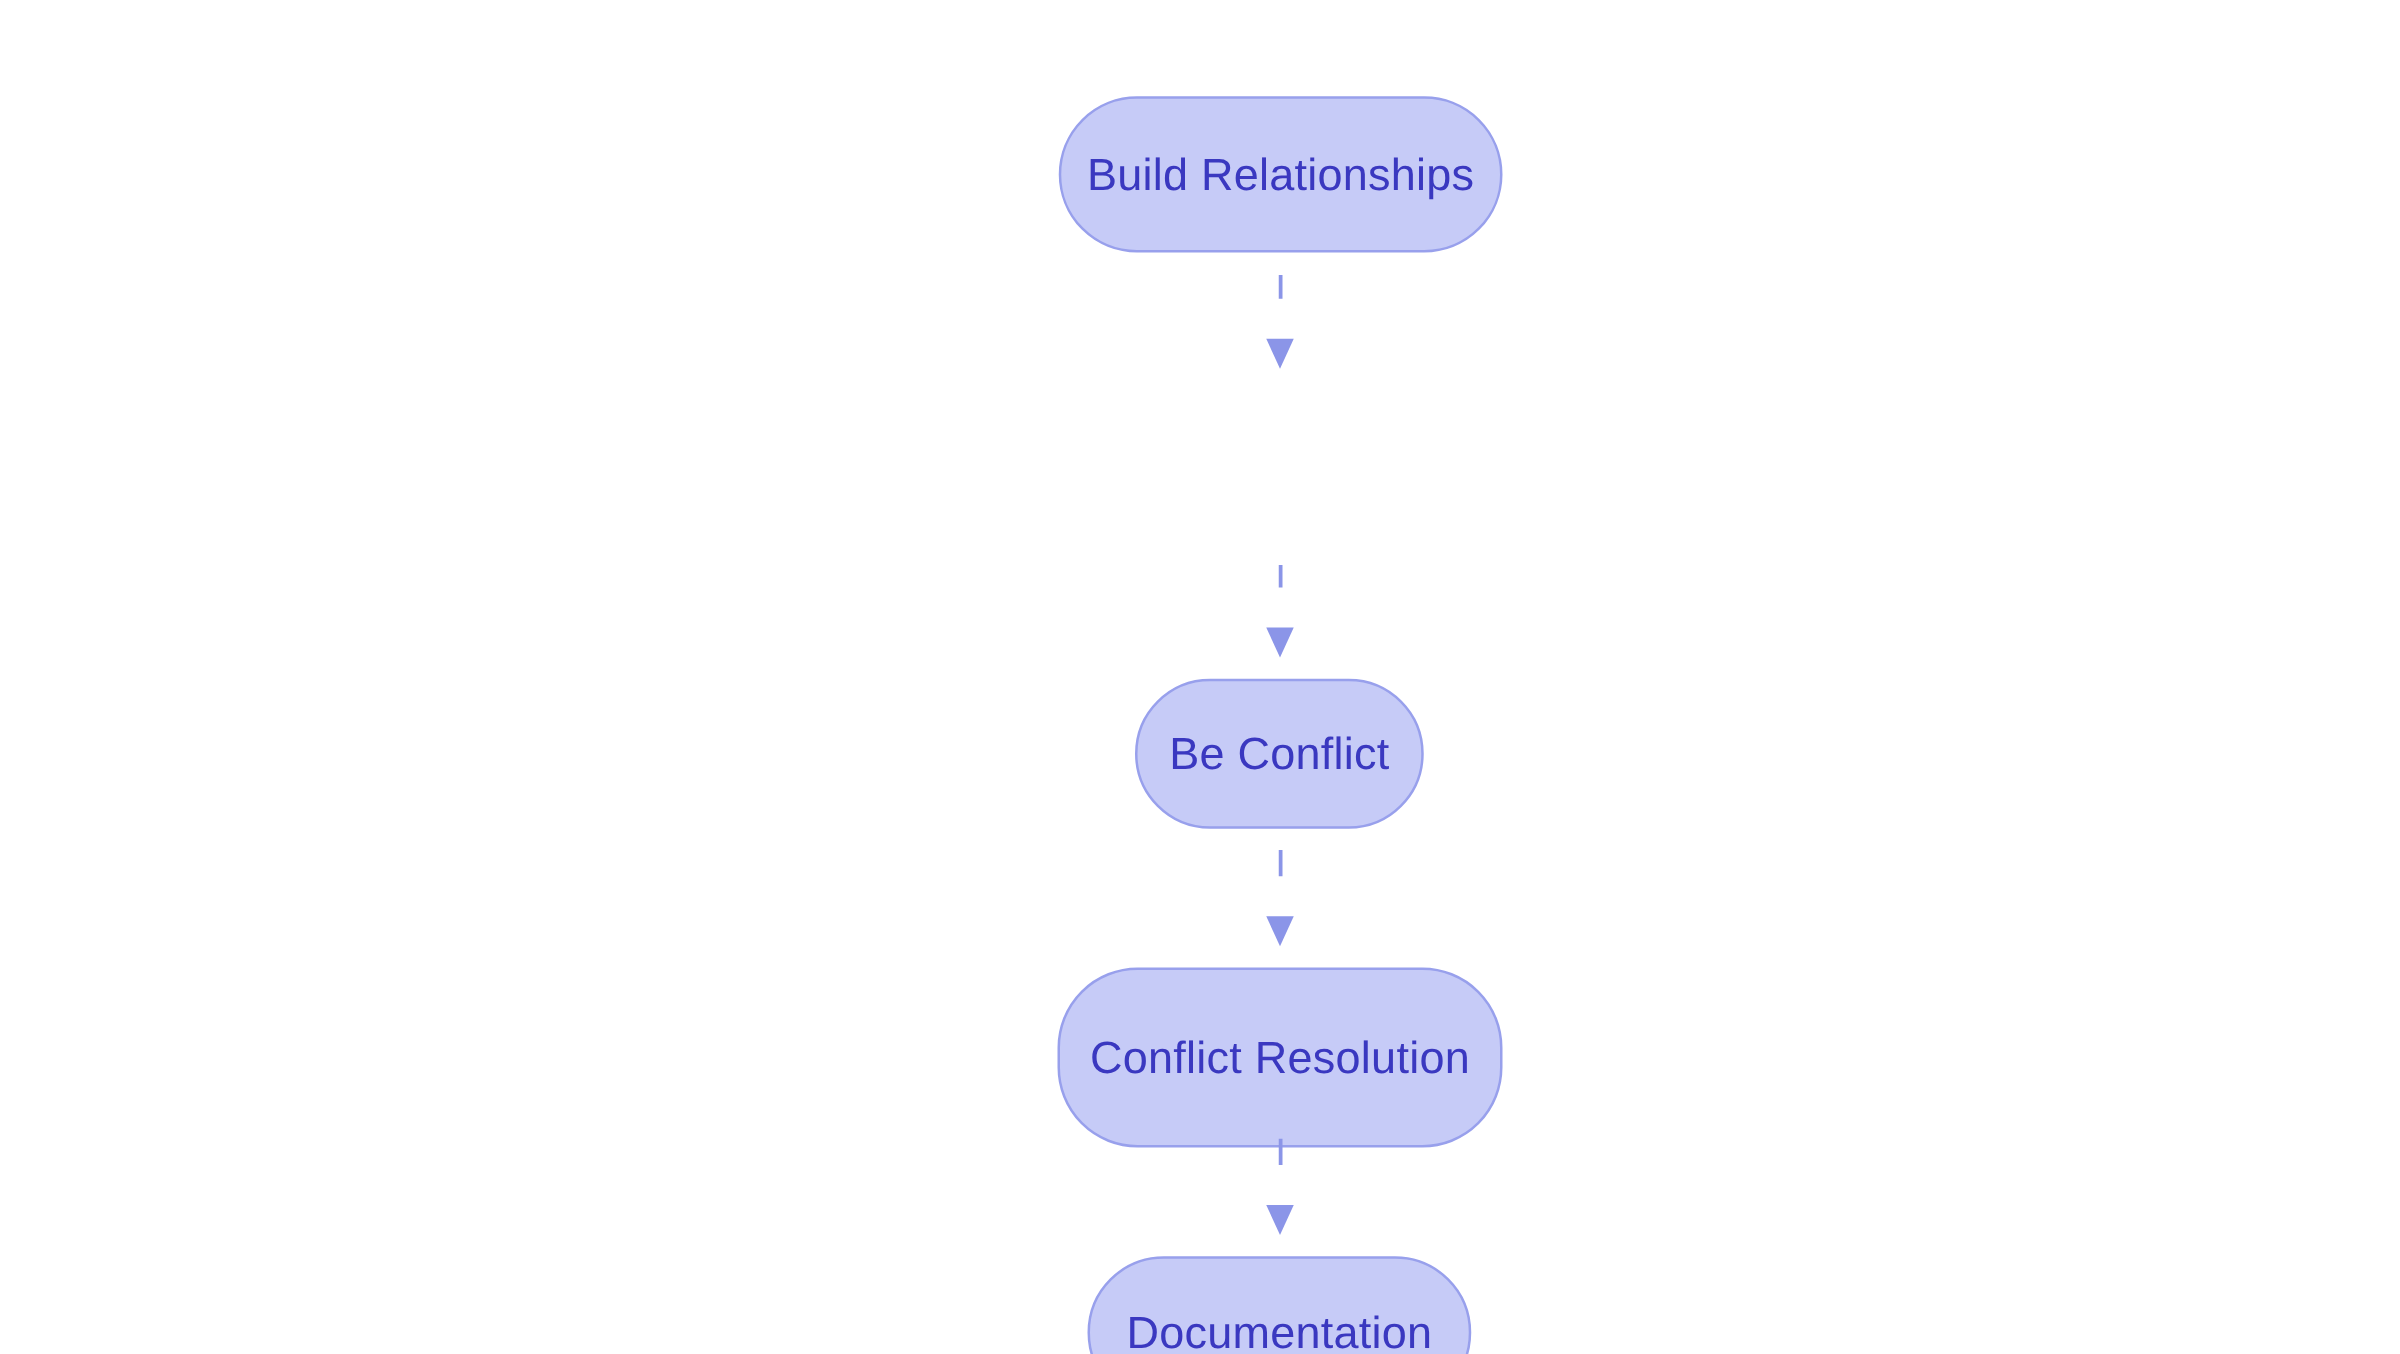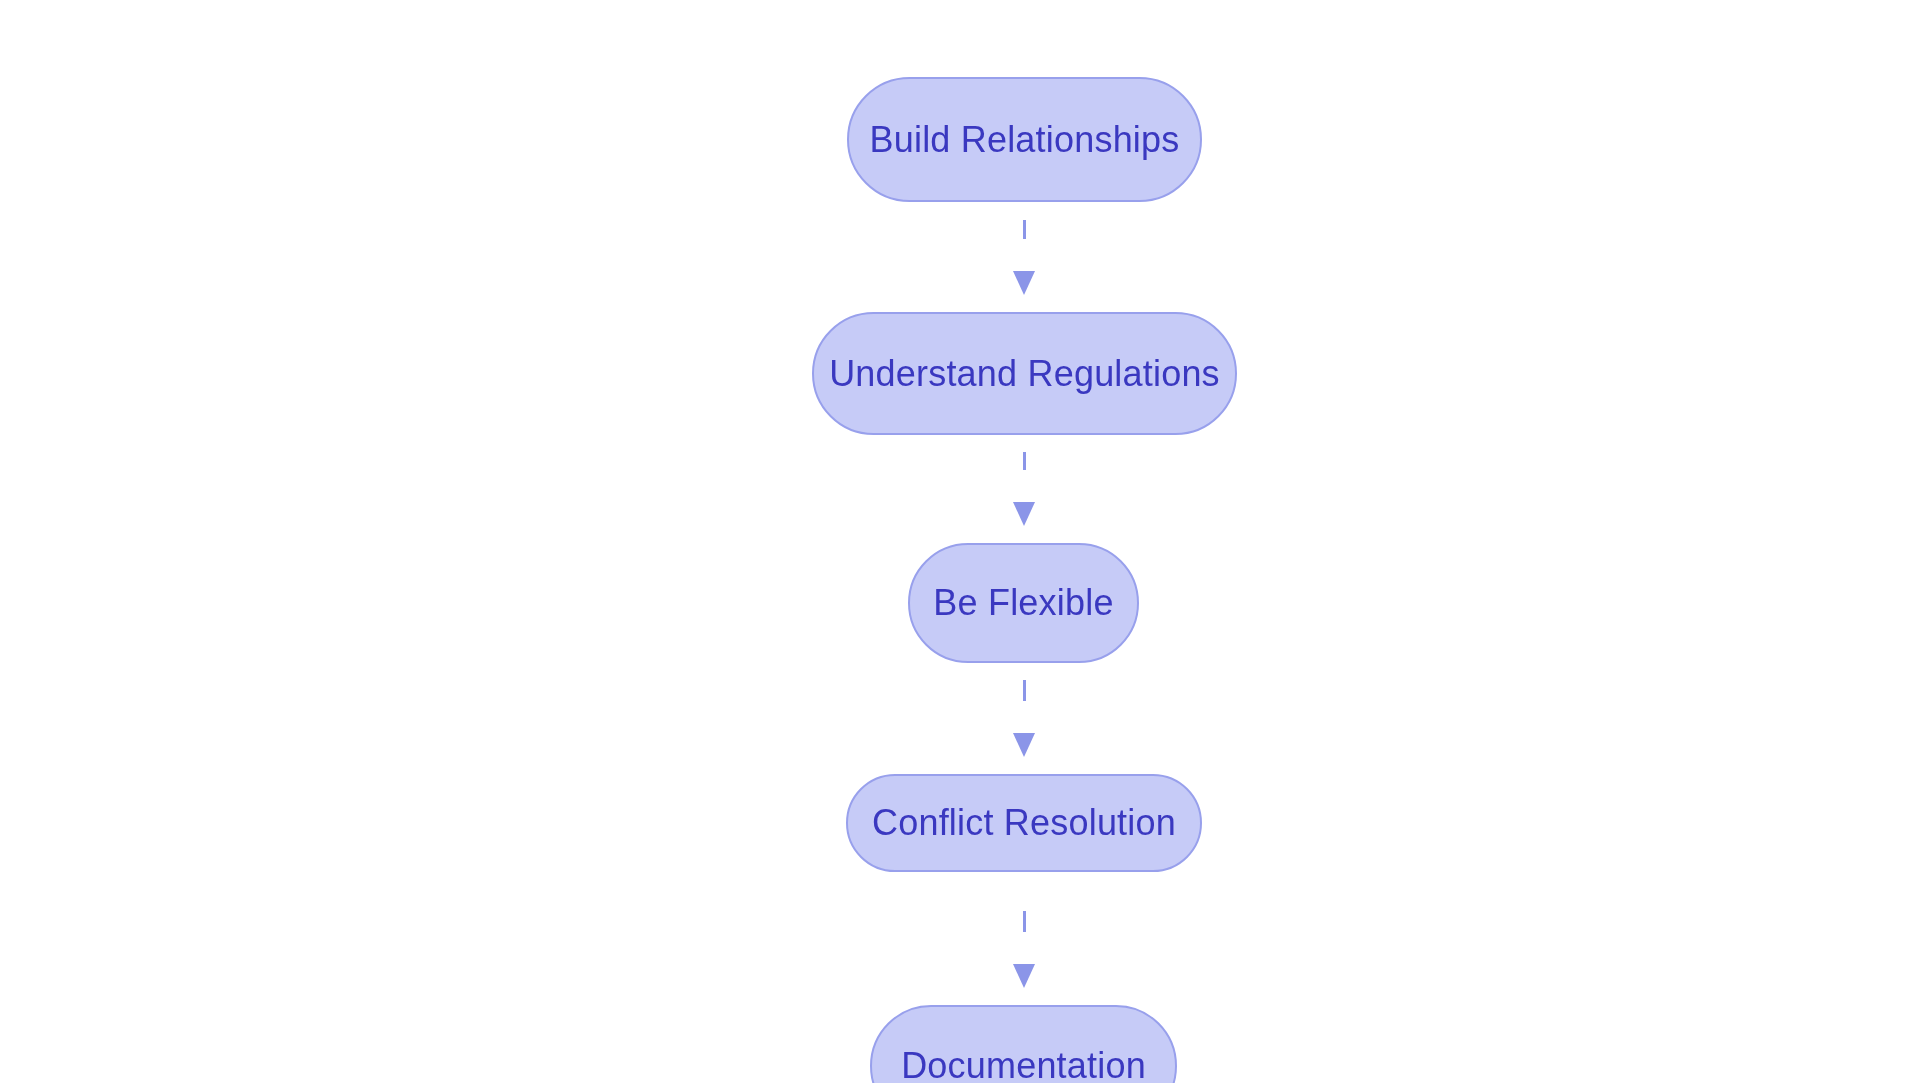--- a/index.html
+++ b/index.html
@@ -34,21 +34,21 @@
     color: var(--node-text);
     font-size: 36px;
     font-weight: 400;
     letter-spacing: 0.2px;
     white-space: nowrap;
     text-align: center;
   }
   .node-1 { left: 783px; top: 13px;  width: 355px; height: 125px; }
   .node-2 { left: 748px; top: 248px; width: 425px; height: 123px; }
   .node-3 { left: 844px; top: 479px; width: 231px; height: 120px; }
-  .node-4 { left: 782px; top: 710px; width: 356px; height: 98px; }
+  .node-4 { left: 782px; top: 710px; width: 356px; height: 144px; }
   .node-5 { left: 806px; top: 941px; width: 307px; height: 122px; }
   .arrow {
     position: absolute;
     left: 949px;
     width: 22px;
     display: flex;
     flex-direction: column;
     align-items: center;
   }
   .arrow .shaft {
@@ -75,31 +75,28 @@
 
   <div class="node node-1">
     <span>Build Relationships</span>
   </div>
 
   <div class="arrow arrow-1">
     <div class="shaft"></div>
     <div class="head"></div>
   </div>
 
-  <div class="node node-2">
-    <span>Understand Regulations</span>
-  </div>
 
   <div class="arrow arrow-2">
     <div class="shaft"></div>
     <div class="head"></div>
   </div>
 
   <div class="node node-3">
-    <span>Be Flexible</span>
+    <span>Be Conflict</span>
   </div>
 
   <div class="arrow arrow-3">
     <div class="shaft"></div>
     <div class="head"></div>
   </div>
 
   <div class="node node-4">
     <span>Conflict Resolution</span>
   </div>

